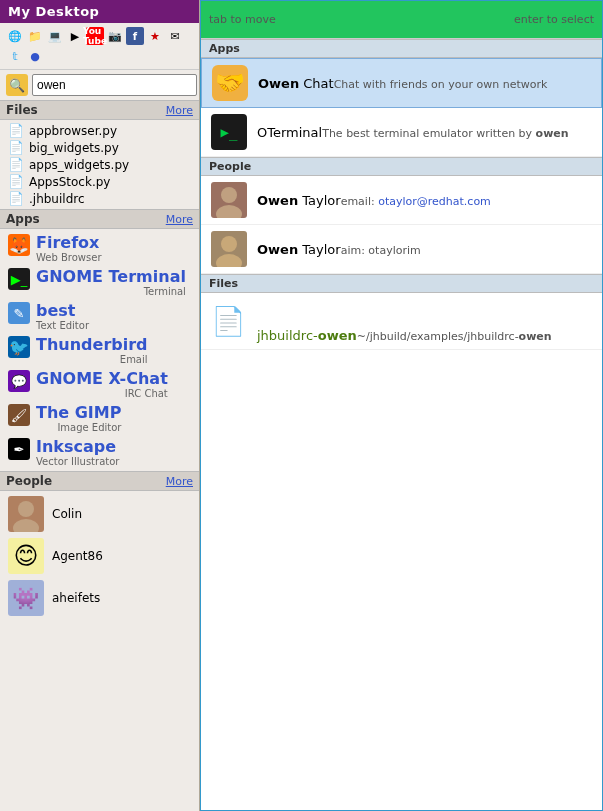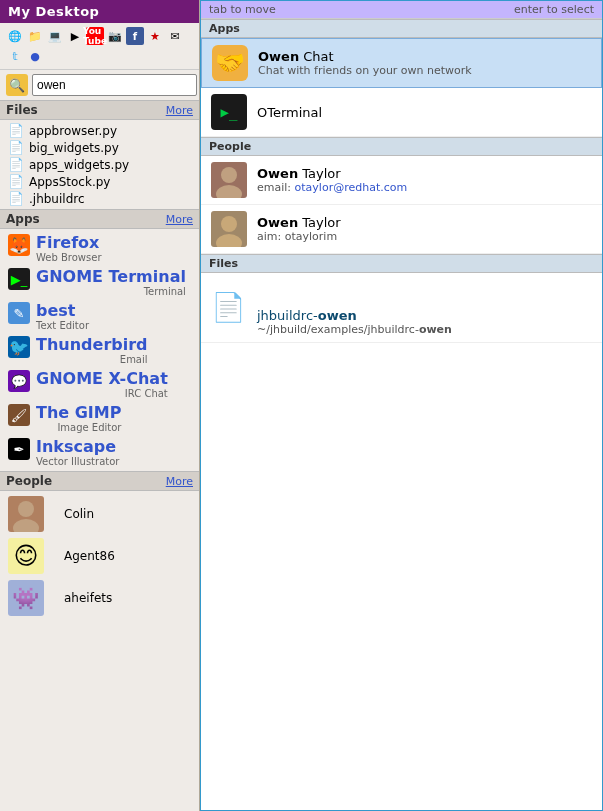--- a/index.html
+++ b/index.html
@@ -219,21 +219,21 @@
     }
 
     .people-list {
       padding: 2px 0;
     }
 
     .person-item {
       display: flex;
       align-items: center;
       padding: 3px 8px;
-      gap: 20px;
+      gap: 8px;
       cursor: pointer;
     }
 
     .person-avatar {
       width: 36px;
       height: 36px;
       border-radius: 3px;
       overflow: hidden;
       flex-shrink: 0;
       background: #ccc;
@@ -253,22 +253,22 @@
       flex: 1;
       background: #fff;
       display: flex;
       flex-direction: column;
       border: 1px solid #3399cc;
     }
 
     .hint-bar {
       display: flex;
       justify-content: space-between;
-      padding: 2px 8px;
-      background: #c4b5fd;
+      padding: 12px 8px;
+      background: #22c55e;
       border-bottom: 1px solid #ccc;
       font-size: 11px;
       color: #555;
     }
 
     .result-section-header {
       background: #d0dde8;
       padding: 2px 8px;
       font-size: 11px;
       font-weight: bold;
@@ -319,21 +319,21 @@
     .result-subtitle {
       font-size: 11px;
       color: #555;
     }
 
     .result-subtitle a {
       color: #3355cc;
       text-decoration: none;
     }
 
-    .result-info { display: flex; flex-direction: column; }
+    .result-info { display: flex; flex-direction: row; align-items: flex-end; }
 
     .person-result-avatar {
       width: 36px;
       height: 36px;
       border-radius: 50%;
       background: #aaa;
       display: flex;
       align-items: center;
       justify-content: center;
       font-size: 20px;
@@ -346,21 +346,21 @@
       height: 36px;
       display: flex;
       align-items: center;
       justify-content: center;
       font-size: 28px;
       flex-shrink: 0;
     }
 
     .file-result-name {
       font-size: 13px;
-      color: #0c4a6e;
+      color: #4d7c0f;
       margin-top: 29px;
     }
 
     .file-result-path {
       font-size: 11px;
       color: #555;
     }
 
     
     .av-colin { background: #c0a080; }
@@ -529,20 +529,21 @@
         <strong>Owen</strong> Chat
       </div>
       <div class="result-subtitle">Chat with friends on your own network</div>
     </div>
   </div>
 
   <div class="result-item">
     <div class="result-icon" style="background:#1a1a1a;border-radius:4px;color:#00cc44;font-size:14px;font-family:monospace;">▶_</div>
     <div class="result-info">
       <div class="result-title">OTerminal</div>
+      <div class="result-subtitle">The best terminal emulator written by <strong>owen</strong></div>
     </div>
   </div>
 
   <div class="result-section-header">People</div>
 
   <div class="result-item">
     <div class="person-result-avatar" style="background:#9a7060;border-radius:3px;">
       <svg width="36" height="36" viewBox="0 0 36 36">
           <circle cx="18" cy="13" r="8" fill="#c0a080"></circle>
           <ellipse cx="18" cy="32" rx="13" ry="9" fill="#c0a080"></ellipse>

